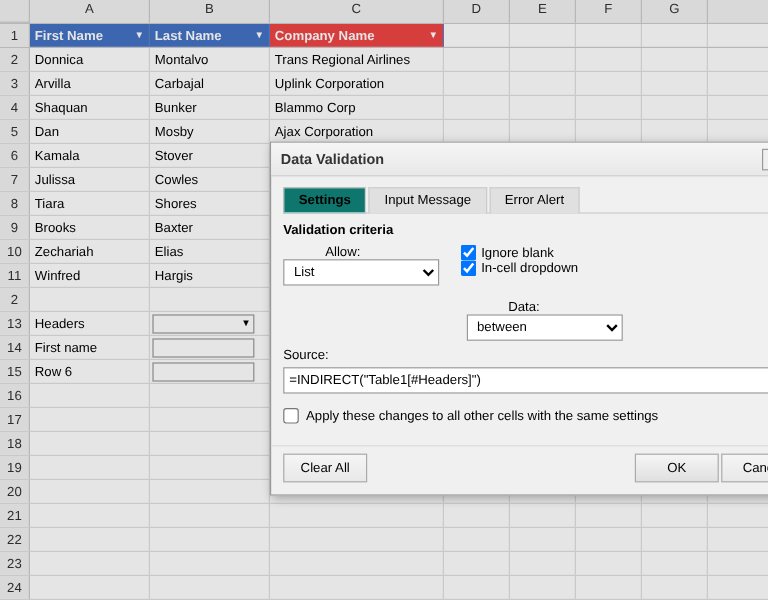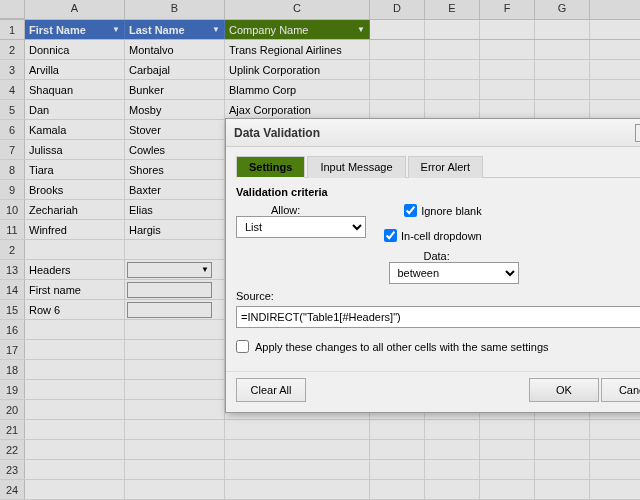--- a/index.html
+++ b/index.html
@@ -143,21 +143,21 @@
       border-bottom: none;
       background: #e0e0e0;
       cursor: pointer;
       font-size: 11px;
       margin-right: 2px;
       position: relative;
       top: 1px;
     }
 
     .tab.active {
-      background: #4d7c0f;
+      background: #0f766e;
       border-bottom: 1px solid #f0f0f0;
       font-weight: bold;
       z-index: 1;
     }
 
     
     .section-label {
       font-size: 11px;
       font-weight: bold;
       margin-bottom: 6px;
@@ -183,23 +183,22 @@
       padding: 0 4px;
       cursor: pointer;
     }
 
     .allow-select { width: 130px; }
     .data-select { width: 130px; }
 
     .checkbox-row {
       display: flex;
       flex-direction: column;
-      gap: 12px;
+      gap: 0;
       margin-left: 8px;
-      align-items: flex-end;
     }
 
     .checkbox-item {
       display: flex;
       align-items: center;
       gap: 4px;
       font-size: 11px;
     }
 
     .checkbox-item input[type=checkbox] {
@@ -335,21 +334,21 @@
     <div class="data-header-row">
       <div class="row-num">1</div>
       <div class="data-header-cell col-a">
         <span>First Name</span>
         <span class="arrow-down">▼</span>
       </div>
       <div class="data-header-cell col-b">
         <span>Last Name</span>
         <span class="arrow-down">▼</span>
       </div>
-      <div class="data-header-cell col-c" style="background:#4d7c0f; color:#fff; font-weight:normal;">
+      <div class="data-header-cell col-c" style="background:#ef4444; color:#fff; font-weight:bold;">
         <span>Company Name</span>
         <span class="arrow-down">▼</span>
       </div>
       <div class="grid-cell col-d"></div>
       <div class="grid-cell col-e"></div>
       <div class="grid-cell col-f"></div>
       <div class="grid-cell col-g"></div>
     </div>
 
     <div class="grid-row">

